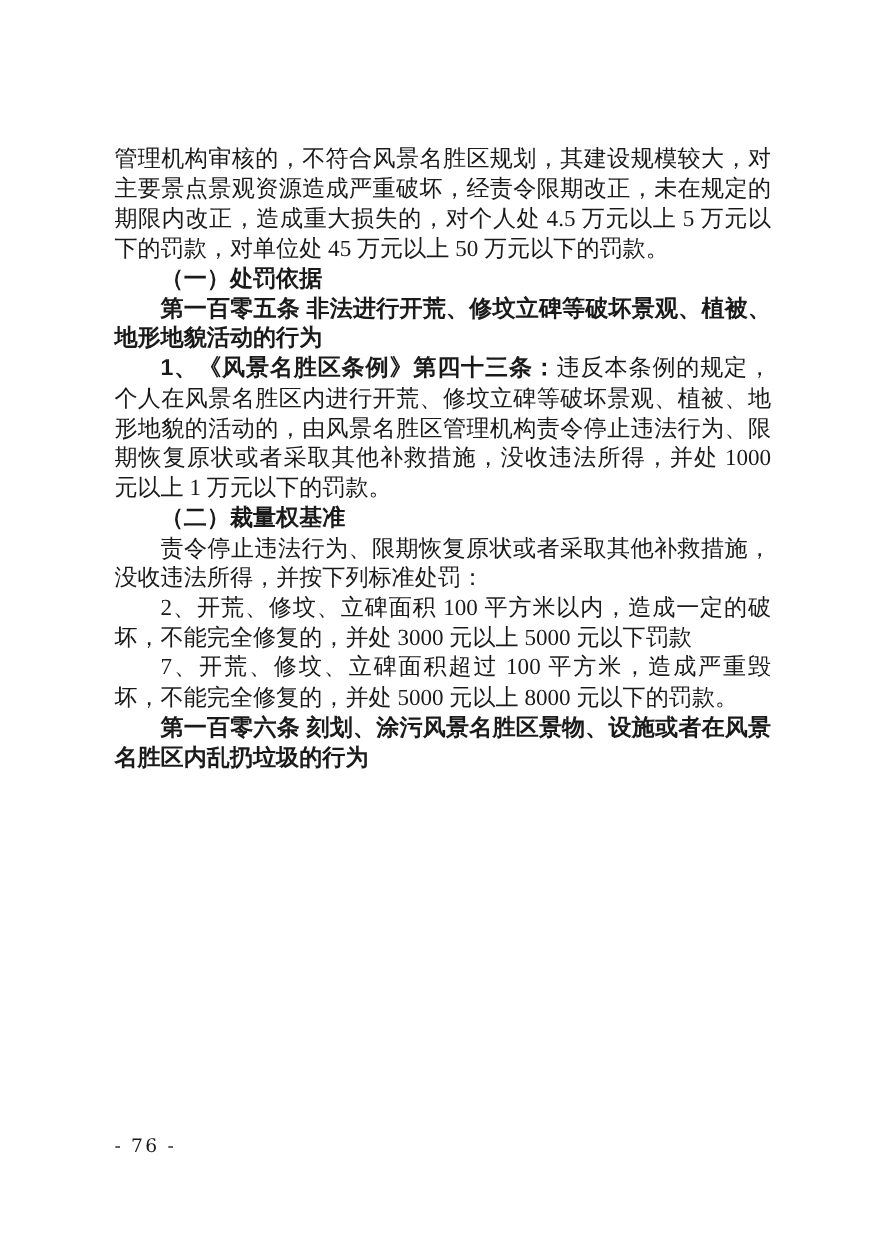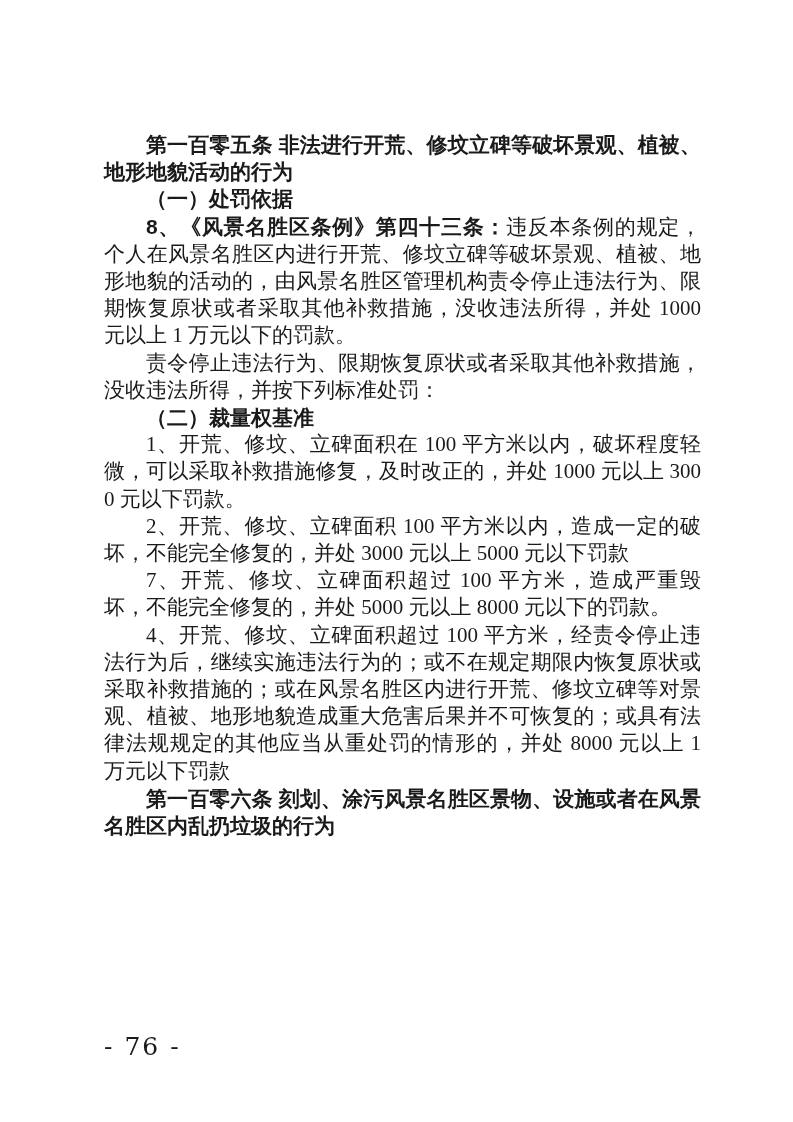--- a/index.html
+++ b/index.html
@@ -37,36 +37,35 @@
     font-family: "Liberation Sans", sans-serif;
   }
   .para.heading {
     font-weight: 700;
     font-family: "Liberation Sans", sans-serif;
   }
   .footer {
     position: absolute;
     left: 104px;
     top: 1032px;
-    font-size: 25px;
+    font-size: 17px;
     color: #1a1a1a;
     font-family: "DejaVu Serif", serif;
     letter-spacing: 2px;
   }
 </style>
 </head>
 <body>
 
 <div class="page">
   <div class="content">
+      <p class="para body">管理机构审核的，不符合风景名胜区规划，其建设规模较大，对主要景点景观资源造成严重破坏，经责令限期改正，未在规定的期限内改正，造成重大损失的，对个人处 4.5 万元以上 5 万元以下的罚款，对单位处 45 万元以上 50 万元以下的罚款。</p>
+      <p class="para heading indent"><span class="lead">（一）处罚依据</span></p>
       <p class="para heading indent"><span class="lead">第一百零五条 非法进行开荒、修坟立碑等破坏景观、植被、地形地貌活动的行为</span></p>
-      <p class="para heading indent"><span class="lead">（一）处罚依据</span></p>
-      <p class="para body indent"><span class="lead">8、《风景名胜区条例》第四十三条：</span>违反本条例的规定，个人在风景名胜区内进行开荒、修坟立碑等破坏景观、植被、地形地貌的活动的，由风景名胜区管理机构责令停止违法行为、限期恢复原状或者采取其他补救措施，没收违法所得，并处 1000 元以上 1 万元以下的罚款。</p>
+      <p class="para body indent"><span class="lead">1、《风景名胜区条例》第四十三条：</span>违反本条例的规定，个人在风景名胜区内进行开荒、修坟立碑等破坏景观、植被、地形地貌的活动的，由风景名胜区管理机构责令停止违法行为、限期恢复原状或者采取其他补救措施，没收违法所得，并处 1000 元以上 1 万元以下的罚款。</p>
+      <p class="para heading indent"><span class="lead">（二）裁量权基准</span></p>
       <p class="para body indent">责令停止违法行为、限期恢复原状或者采取其他补救措施，没收违法所得，并按下列标准处罚：</p>
-      <p class="para heading indent"><span class="lead">（二）裁量权基准</span></p>
-      <p class="para body indent">1、开荒、修坟、立碑面积在 100 平方米以内，破坏程度轻微，可以采取补救措施修复，及时改正的，并处 1000 元以上 3000 元以下罚款。</p>
       <p class="para body indent">2、开荒、修坟、立碑面积 100 平方米以内，造成一定的破坏，不能完全修复的，并处 3000 元以上 5000 元以下罚款</p>
       <p class="para body indent">7、开荒、修坟、立碑面积超过 100 平方米，造成严重毁坏，不能完全修复的，并处 5000 元以上 8000 元以下的罚款。</p>
-      <p class="para body indent">4、开荒、修坟、立碑面积超过 100 平方米，经责令停止违法行为后，继续实施违法行为的；或不在规定期限内恢复原状或采取补救措施的；或在风景名胜区内进行开荒、修坟立碑等对景观、植被、地形地貌造成重大危害后果并不可恢复的；或具有法律法规规定的其他应当从重处罚的情形的，并处 8000 元以上 1 万元以下罚款</p>
       <p class="para heading indent"><span class="lead">第一百零六条 刻划、涂污风景名胜区景物、设施或者在风景名胜区内乱扔垃圾的行为</span></p>
     </div>
   <div class="footer">- 76 -</div>
 </div>
 
 </body></html>

